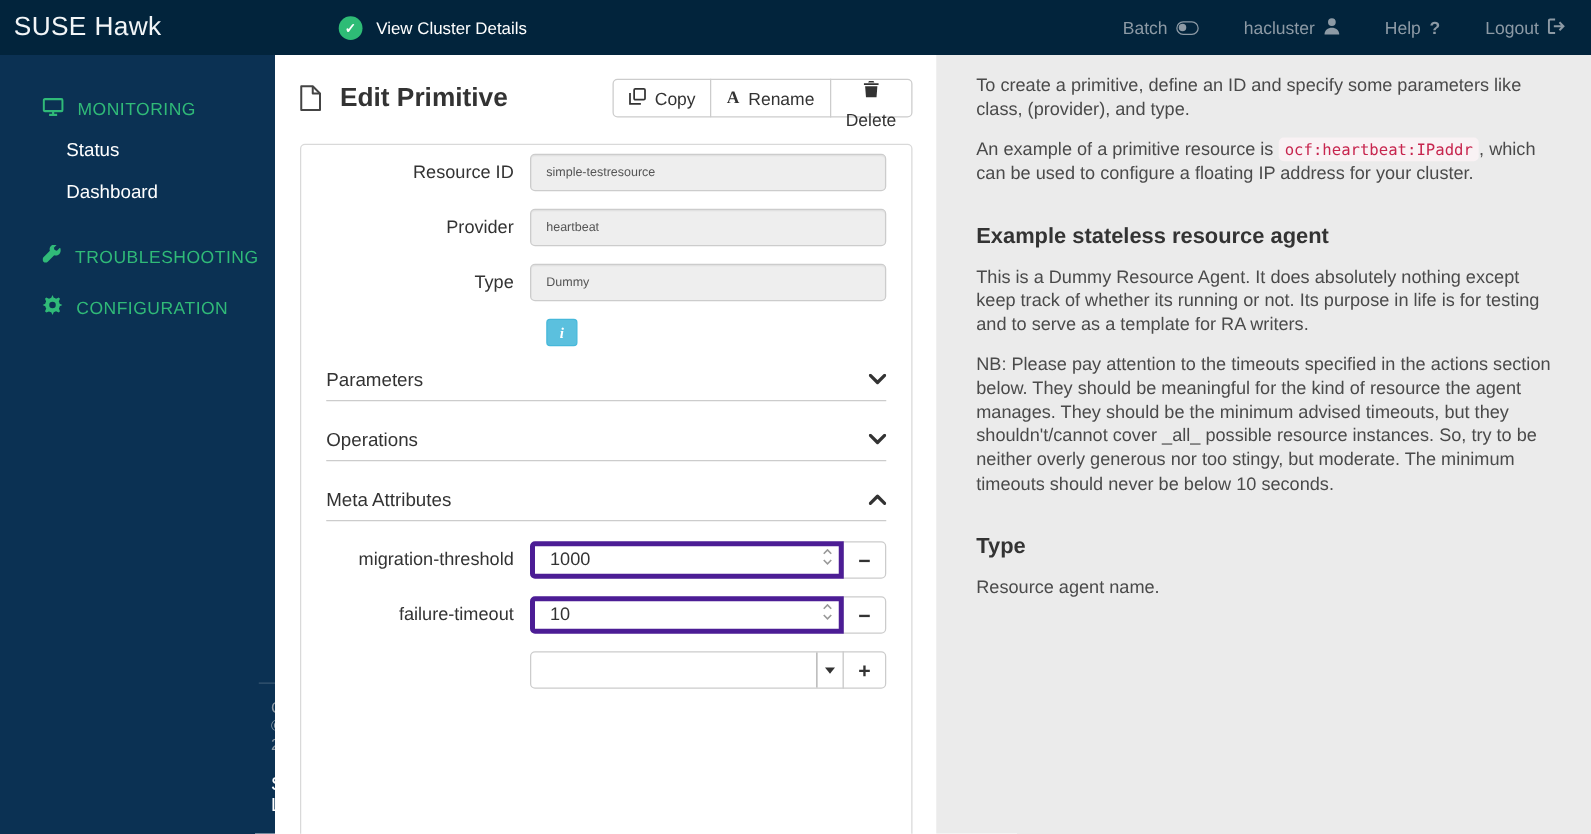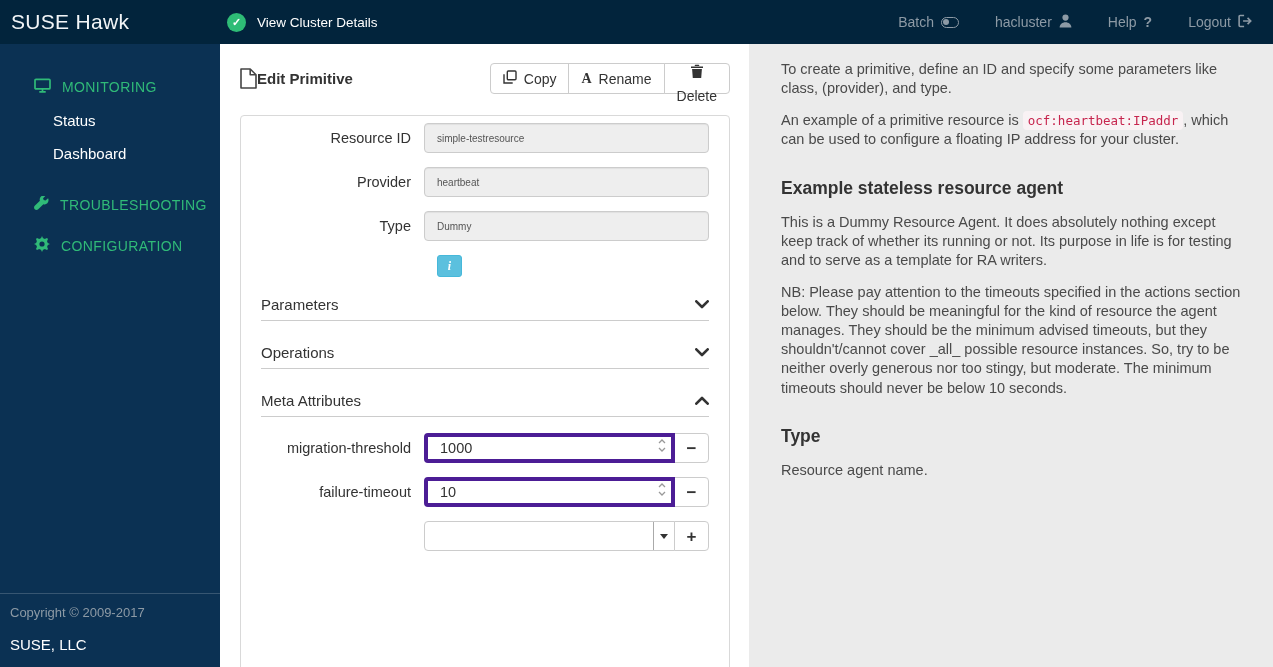--- a/index.html
+++ b/index.html
@@ -1,49 +1,49 @@
 <!DOCTYPE html>
 <html><head>
 <meta charset="utf-8">
 <style>
   * { margin:0; padding:0; box-sizing:border-box; }
   html,body { width:1273px; height:667px; overflow:hidden; background:#fff;
     font-family:"Liberation Sans", sans-serif; }
 
   
-  .topbar { height:44px; background:#02243c; display:flex; align-items:center; }
+  .topbar { height:44px; background:#02243c; display:flex; align-items:center;gap:44px; }
   .brand { width:220px; flex:0 0 220px; color:#f2f5f7; font-size:21px; padding-left:11px; letter-spacing:.3px; }
   .cluster-status { display:flex; align-items:center; gap:11px; margin-left:7px; color:#fff; font-size:13.5px; }
   .check-circle { width:19px; height:19px; border-radius:50%; background:#2ebc76; color:#fff;
     display:flex; align-items:center; justify-content:center; font-size:11px; font-weight:bold; }
   .topbar-right { margin-left:auto; display:flex; align-items:center; gap:36px; padding-right:20px;
     color:#8d9aa5; font-size:14px; }
   .tb-item { display:flex; align-items:center; gap:7px; cursor:pointer; }
   .toggle-pill { display:inline-block; width:18px; height:11px; border:1.5px solid #8d9aa5; border-radius:6px; position:relative; }
   .toggle-pill::after { content:""; position:absolute; left:1px; top:1px; width:6px; height:6px; border-radius:50%; background:#8d9aa5; }
 
   
   .app-body { display:flex; height:623px; }
 
   
-  .sidebar { width:220px; flex:0 0 220px; background:#0b3153; display:flex; flex-direction:column; }
+  .sidebar { width:220px; flex:0 0 220px; background:#0b3153; display:flex; }
   .nav { padding-top:26px; }
   .nav-heading { display:flex; align-items:center; gap:11px; color:#30ba78; font-size:14px;
     letter-spacing:.4px; padding:8px 0 8px 34px; cursor:pointer; }
   .nav-sub { color:#fff; font-size:15px; padding:8px 0 8px 53px; cursor:pointer; }
   .nav-gap { height:18px; }
   .sidebar-footer { margin-top:auto; border-top:1px solid rgba(255,255,255,.18); padding:11px 10px 14px 10px; }
   .copyright { color:#8d9aa5; font-size:13px; }
   .company { color:#fff; font-size:15px; margin-top:16px; }
 
   
   .content { flex:1; background:#fff; }
   .content-inner { width:490px; margin-left:20px; padding-top:19px; }
   .page-header { display:flex; align-items:center; height:31px; }
-  .page-title { font-size:15px; font-weight:bold; color:#333; }
+  .page-title { font-size:21px; font-weight:bold; color:#333; margin-left:15px; }
   .doc-icon { display:flex; }
   .toolbar { margin-left:auto; display:flex; }
   .tb-btn { height:31px; padding:0 12px; background:#fff; border:1px solid #ccc; font-size:14px; color:#333;
     display:flex; align-items:center; gap:7px; cursor:pointer; margin-left:-1px;
     font-family:"Liberation Sans", sans-serif; }
   .tb-btn:first-child { border-radius:4px 0 0 4px; margin-left:0; }
   .tb-btn:last-child { border-radius:0 4px 4px 0;flex-direction:column; }
   .rename-a { font-family:"Liberation Serif", serif; font-weight:bold; font-size:14px; }
 
   .panel { margin-top:21px; border:1px solid #d9d9d9; border-radius:4px; background:#fff;

